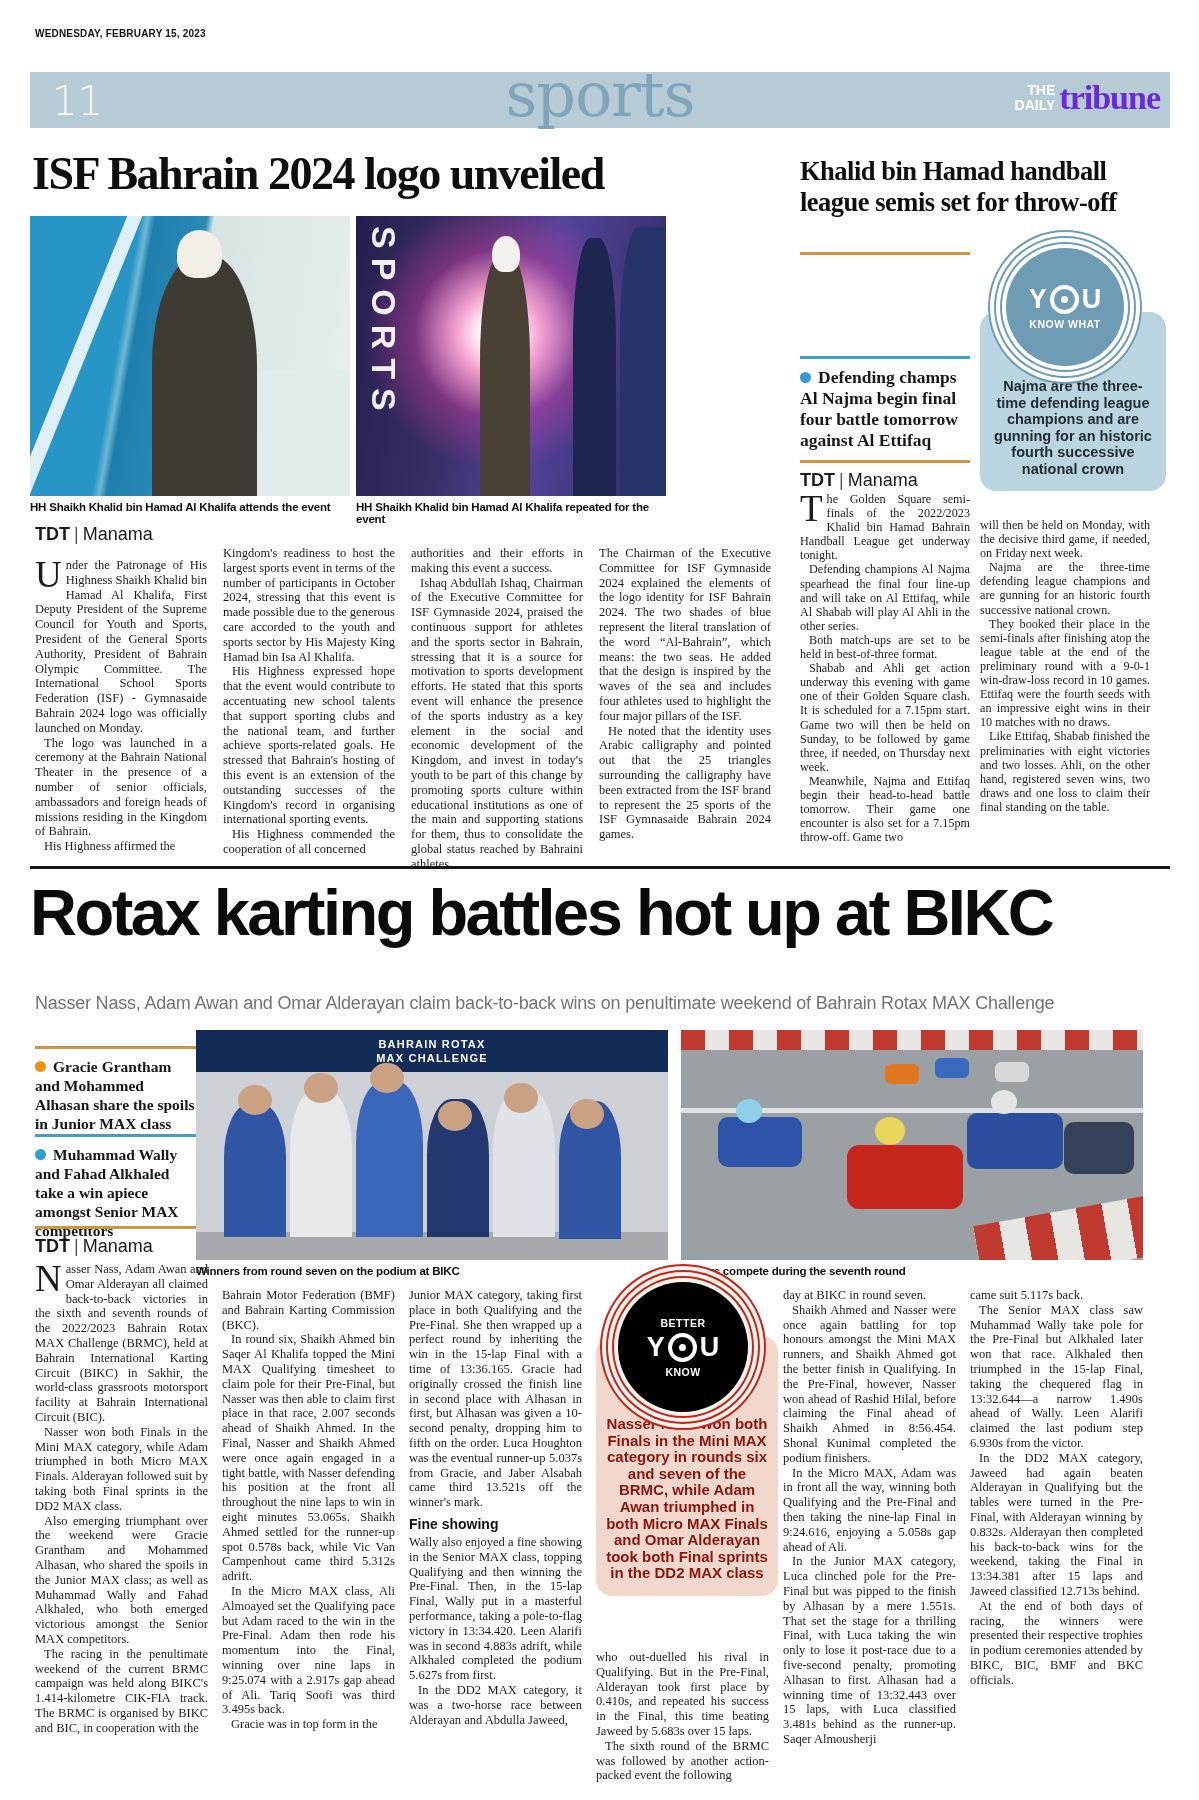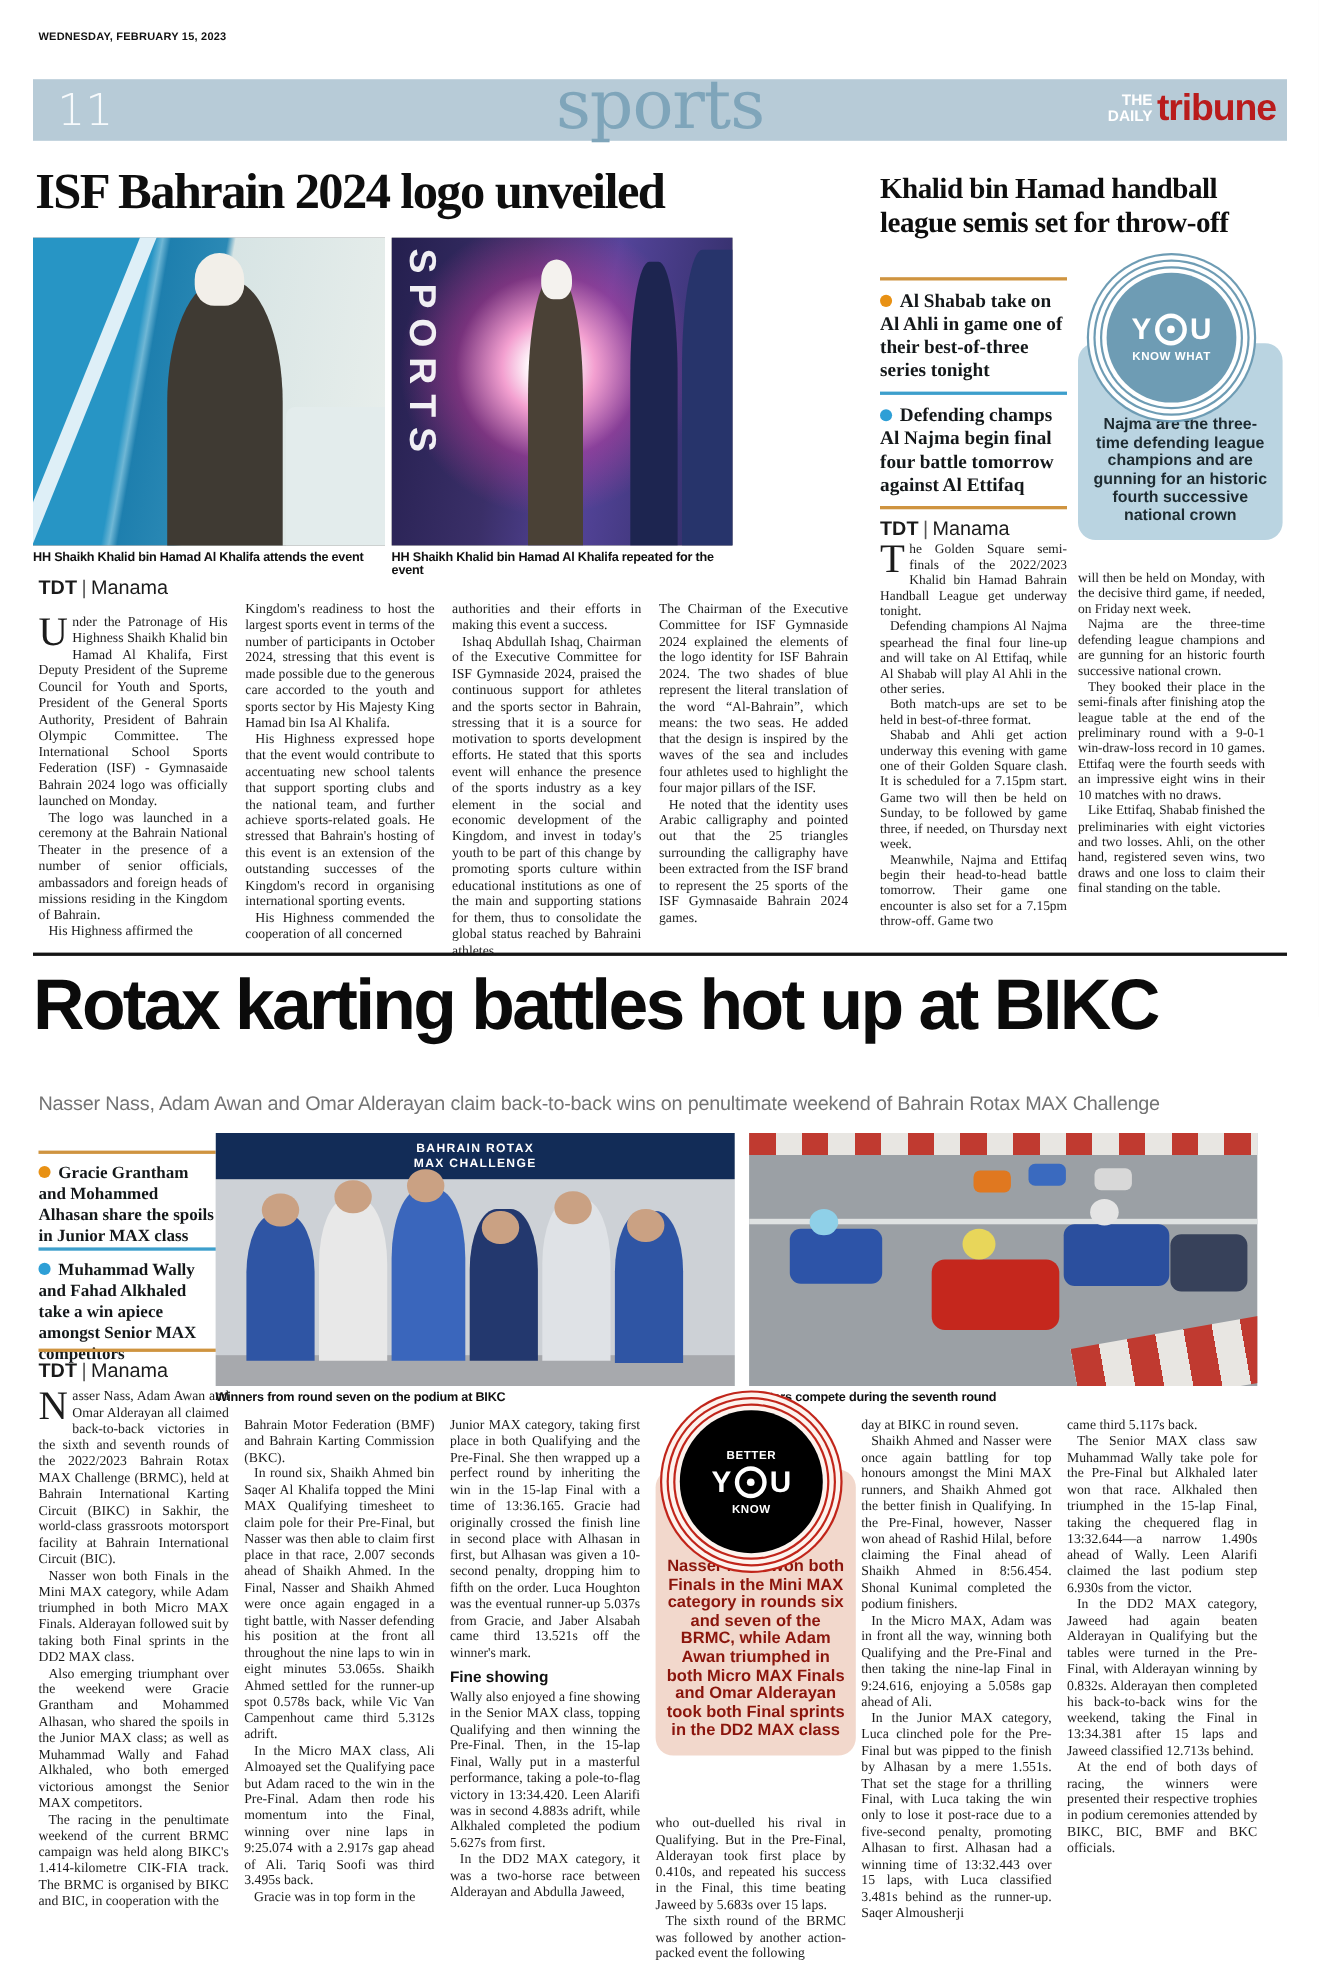--- a/index.html
+++ b/index.html
@@ -6,21 +6,21 @@
   .page{position:relative;width:1199px;height:1800px;background:#ffffff;overflow:hidden;
         font-family:"Liberation Serif",serif;color:#1c1c1c;}
   .abs{position:absolute;}
   
   .dateline{font-family:"Liberation Sans",sans-serif;font-weight:bold;font-size:10px;letter-spacing:.2px;color:#111;}
   .band{background:#b7cbd7;}
   .pagenum{font-family:"DejaVu Sans",sans-serif;font-weight:300;font-size:40px;color:#fbfdfe;opacity:.95;}
   .sportsword{font-family:"DejaVu Serif",serif;font-size:62px;color:#7fa5ba;letter-spacing:-1px;text-align:center;width:100%;line-height:1;}
   .masthead{display:flex;align-items:center;gap:4px;}
   .masthead .thedaily{font-family:"Liberation Sans",sans-serif;font-weight:bold;font-size:14px;color:#fff;line-height:1.05;text-align:right;}
-  .masthead .tribune{font-family:Liberation Sans, sans-serif;font-weight:bold;font-size:34px;color:#b91c1c;letter-spacing:-1px;line-height:1;}
+  .masthead .tribune{font-family:Liberation Serif, serif;font-weight:bold;font-size:34px;color:#6d28d9;letter-spacing:-1px;line-height:1;}
   
   .h-serif-big{font-family:"Liberation Serif",serif;font-weight:bold;font-size:46px;letter-spacing:-1.5px;color:#0e0e0e;line-height:1.05;}
   .h-serif-med{font-family:"Liberation Serif",serif;font-weight:bold;font-size:26.5px;letter-spacing:-.5px;color:#0e0e0e;line-height:31px;}
   .h-sans-huge{font-family:"Liberation Sans",sans-serif;font-weight:bold;font-size:65px;letter-spacing:-2.5px;color:#0b0b0b;line-height:1;}
   .subtitle{font-family:"Liberation Sans",sans-serif;font-size:18px;color:#737373;letter-spacing:-.2px;}
   
   .bodytext{font-size:12.5px;line-height:14.8px;text-align:justify;}
   .bodytext.dense{font-size:12.2px;line-height:14.1px;}
   .bodytext p{margin:0;text-indent:9px;}
   .bodytext p:first-child{text-indent:0;}
@@ -124,23 +124,20 @@
       <p>The Chairman of the Executive Committee for ISF Gymnaside 2024 explained the elements of the logo identity for ISF Bahrain 2024. The two shades of blue represent the literal translation of the word “Al-Bahrain”, which means: the two seas. He added that the design is inspired by the waves of the sea and includes four athletes used to highlight the four major pillars of the ISF.</p>
       <p>He noted that the identity uses Arabic calligraphy and pointed out that the 25 triangles surrounding the calligraphy have been extracted from the ISF brand to represent the 25 sports of the ISF Gymnasaide Bahrain 2024 games.</p>
     </div>
 
   <div class="abs h-serif-med" style="left:800px;top:156px;width:370px;">
     <div>Khalid bin Hamad handball</div>
     <div>league semis set for throw-off</div>
   </div>
 
   <div class="abs rule orange" style="left:800px;top:252px;width:170px;"></div>
-  <div class="abs bullet hb-bullet" style="left:800px;top:263px;width:170px;">
-    <span class="dot orange"></span><span>Al Shabab take on Al Ahli in game one of their best-of-three series tonight</span>
-  </div>
   <div class="abs rule blue" style="left:800px;top:356px;width:170px;"></div>
   <div class="abs bullet hb-bullet" style="left:800px;top:367px;width:170px;">
     <span class="dot blue"></span><span>Defending champs Al Najma begin final four battle tomorrow against Al Ettifaq</span>
   </div>
   <div class="abs rule orange" style="left:800px;top:460px;width:170px;"></div>
   <div class="abs byline" style="left:800px;top:470px;">
     <b>TDT</b><span class="sep">|</span><span>Manama</span>
   </div>
 
   <div class="abs infobox blue" style="left:980px;top:312px;width:166px;padding:66px 10px 14px 10px;">Najma are the three-time defending league champions and are gunning for an historic fourth successive national crown</div>
@@ -258,19 +255,19 @@
       <p>The sixth round of the BRMC was followed by another action-packed event the following</p>
     </div>
 
   <div class="abs bodytext" style="left:783px;top:1288px;width:173px;">
       <p>day at BIKC in round seven.</p>
       <p>Shaikh Ahmed and Nasser were once again battling for top honours amongst the Mini MAX runners, and Shaikh Ahmed got the better finish in Qualifying. In the Pre-Final, however, Nasser won ahead of Rashid Hilal, before claiming the Final ahead of Shaikh Ahmed in 8:56.454. Shonal Kunimal completed the podium finishers.</p>
       <p>In the Micro MAX, Adam was in front all the way, winning both Qualifying and the Pre-Final and then taking the nine-lap Final in 9:24.616, enjoying a 5.058s gap ahead of Ali.</p>
       <p>In the Junior MAX category, Luca clinched pole for the Pre-Final but was pipped to the finish by Alhasan by a mere 1.551s. That set the stage for a thrilling Final, with Luca taking the win only to lose it post-race due to a five-second penalty, promoting Alhasan to first. Alhasan had a winning time of 13:32.443 over 15 laps, with Luca classified 3.481s behind as the runner-up. Saqer Almousherji</p>
     </div>
   <div class="abs bodytext" style="left:970px;top:1288px;width:173px;">
-      <p>came third 5.117s back.</p>
+      <p>came suit 5.117s back.</p>
       <p>The Senior MAX class saw Muhammad Wally take pole for the Pre-Final but Alkhaled later won that race. Alkhaled then triumphed in the 15-lap Final, taking the chequered flag in 13:32.644—a narrow 1.490s ahead of Wally. Leen Alarifi claimed the last podium step 6.930s from the victor.</p>
       <p>In the DD2 MAX category, Jaweed had again beaten Alderayan in Qualifying but the tables were turned in the Pre-Final, with Alderayan winning by 0.832s. Alderayan then completed his back-to-back wins for the weekend, taking the Final in 13:34.381 after 15 laps and Jaweed classified 12.713s behind.</p>
       <p>At the end of both days of racing, the winners were presented their respective trophies in podium ceremonies attended by BIKC, BIC, BMF and BKC officials.</p>
     </div>
 
 </div>
 
 </body></html>

